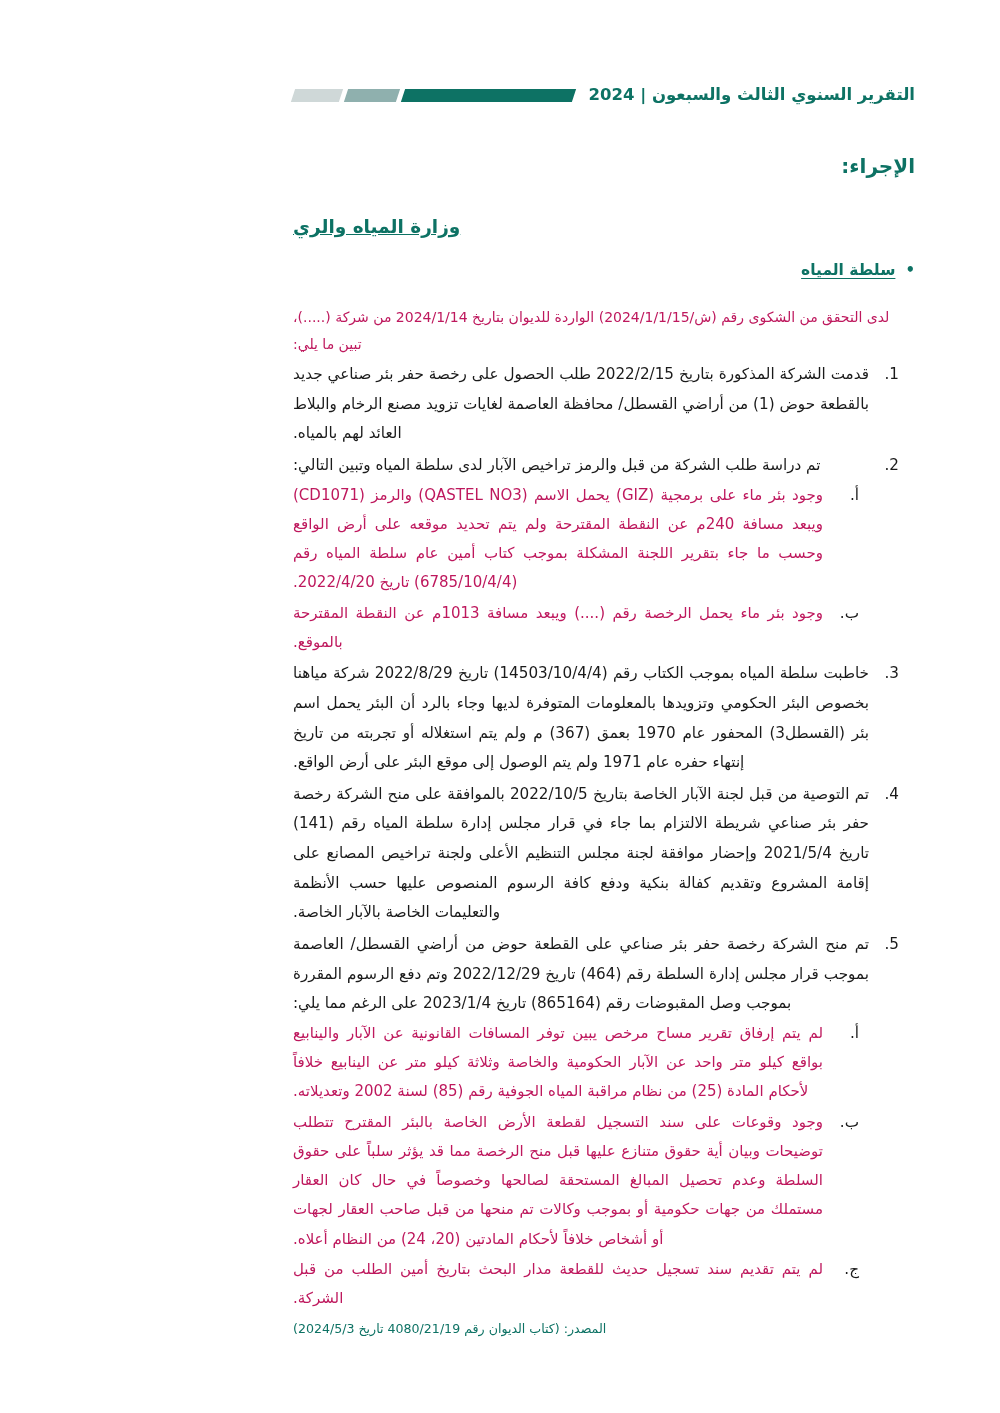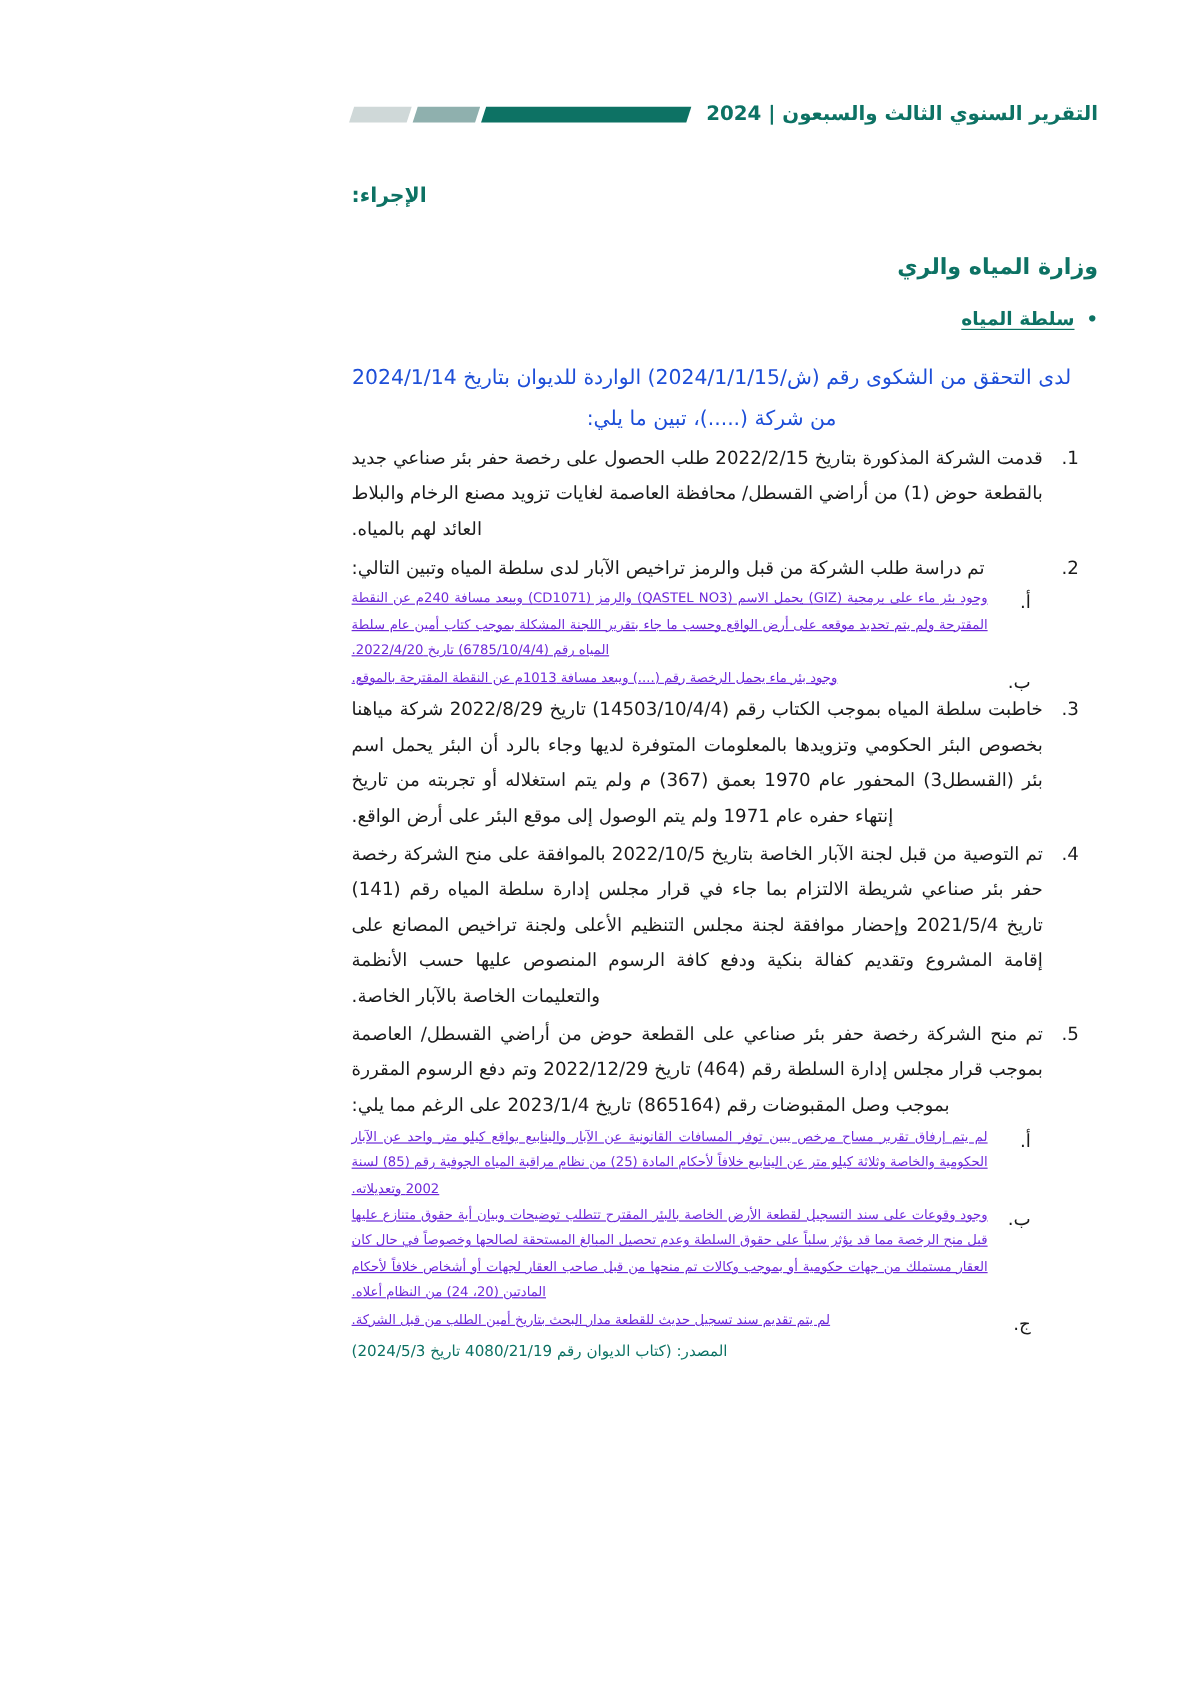--- a/index.html
+++ b/index.html
@@ -76,33 +76,34 @@
   .content {
     position: absolute;
     top: 140px;
     right: 85px;
     left: 85px;
   }
 
   .section-heading {
     color: #0d7264;
     font-weight: bold;
-    font-size: 17px;
-    text-align: left;
+    font-size: 20px;
+    text-align: right;
     margin: 12px 0 14px 0;
     line-height: 1.4;
   }
 
   .ministry-heading {
     color: #0d7264;
     font-weight: bold;
     font-size: 18.5px;
-    text-align: right;
+    text-align: left;
     margin: 34px 0 20px 0;
     line-height: 1.4;
+    text-decoration: underline;
   }
 
   .authority-heading {
     color: #0d7264;
     font-weight: bold;
     font-size: 15.5px;
     text-align: right;
     margin: 0 0 22px 0;
     line-height: 1.4;
     display: flex;
@@ -125,24 +126,24 @@
     font-size: 15.2px;
     color: #1a1a1a;
     line-height: 1.95;
     text-align: justify;
     text-align-last: left;
     margin: 0 0 6px 0;
     direction: rtl;
   }
 
   p.intro {
-    font-size: 17px;
-    color: #1d4ed8;
-    line-height: 1.95;
-    text-align: center;
+    font-size: 14px;
+    color: #be185d;
+    line-height: 1.95;
+    text-align: left;
     margin: 0 0 2px 0;
     padding-right: 22px;
   }
 
   
   ol.num-list {
     list-style: none;
     margin: 0;
     padding: 0;
   }
@@ -183,27 +184,26 @@
   }
   ol.letter-list > li > .marker {
     position: absolute;
     right: 10px;
     top: 0;
     font-size: 15.2px;
     line-height: 1.95;
     color: #1a1a1a;
   }
   ol.letter-list > li > .item-text {
-    font-size: 11px;
-    color: #6d28d9;
+    font-size: 15px;
+    color: #be185d;
     line-height: 1.95;
     text-align: justify;
     text-align-last: left;
     display: block;
-    text-decoration: underline;
   }
   li.no-justify > .item-text {
     text-align: right;
     text-align-last: right;
   }
 
   .source-line {
     color: #0d7264;
     font-size: 12.6px;
     text-align: left;

